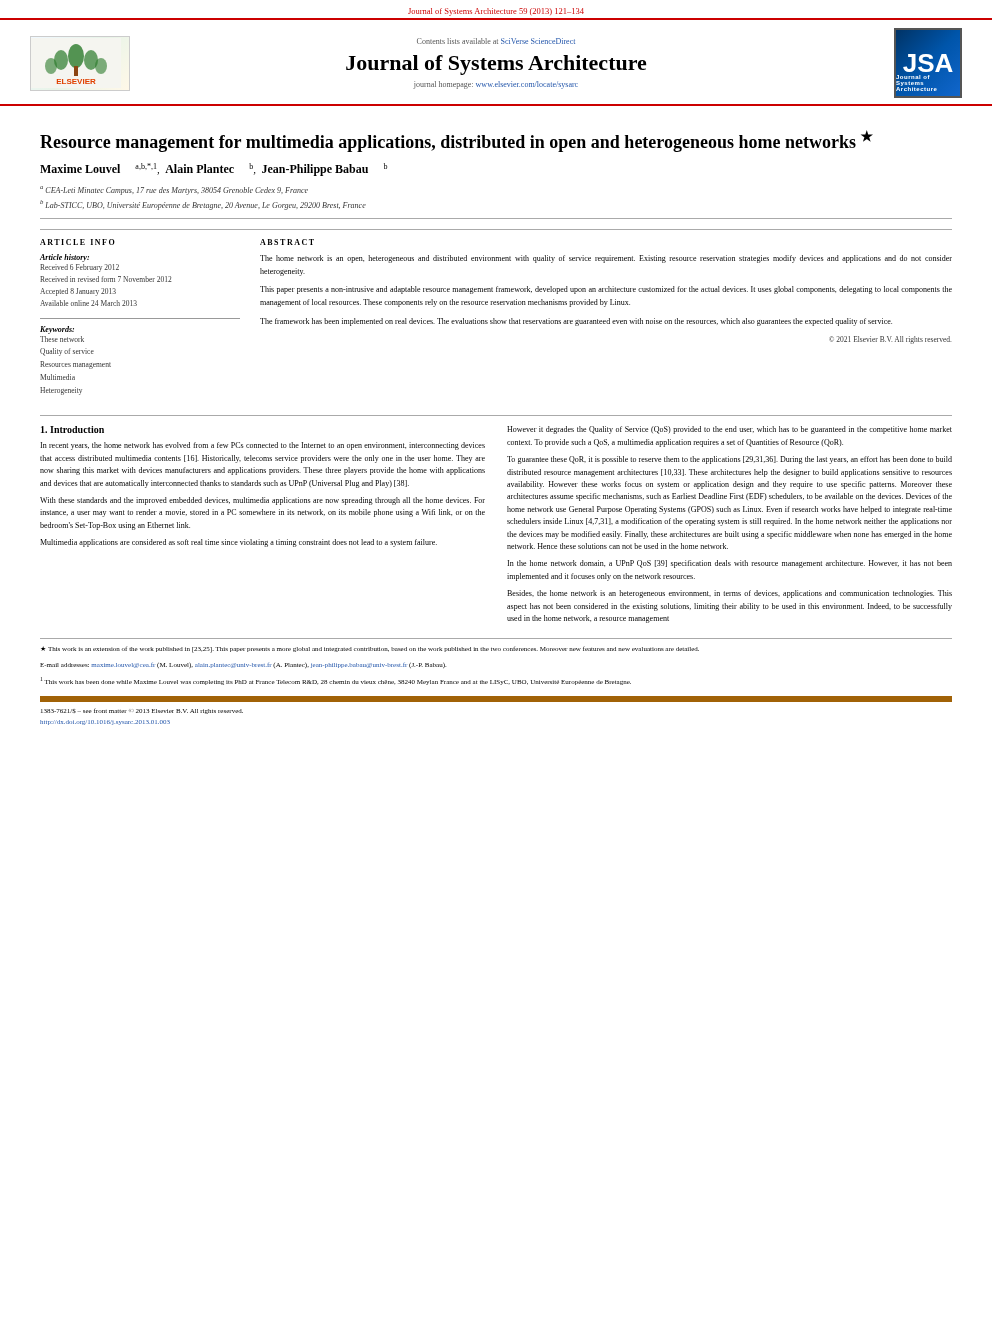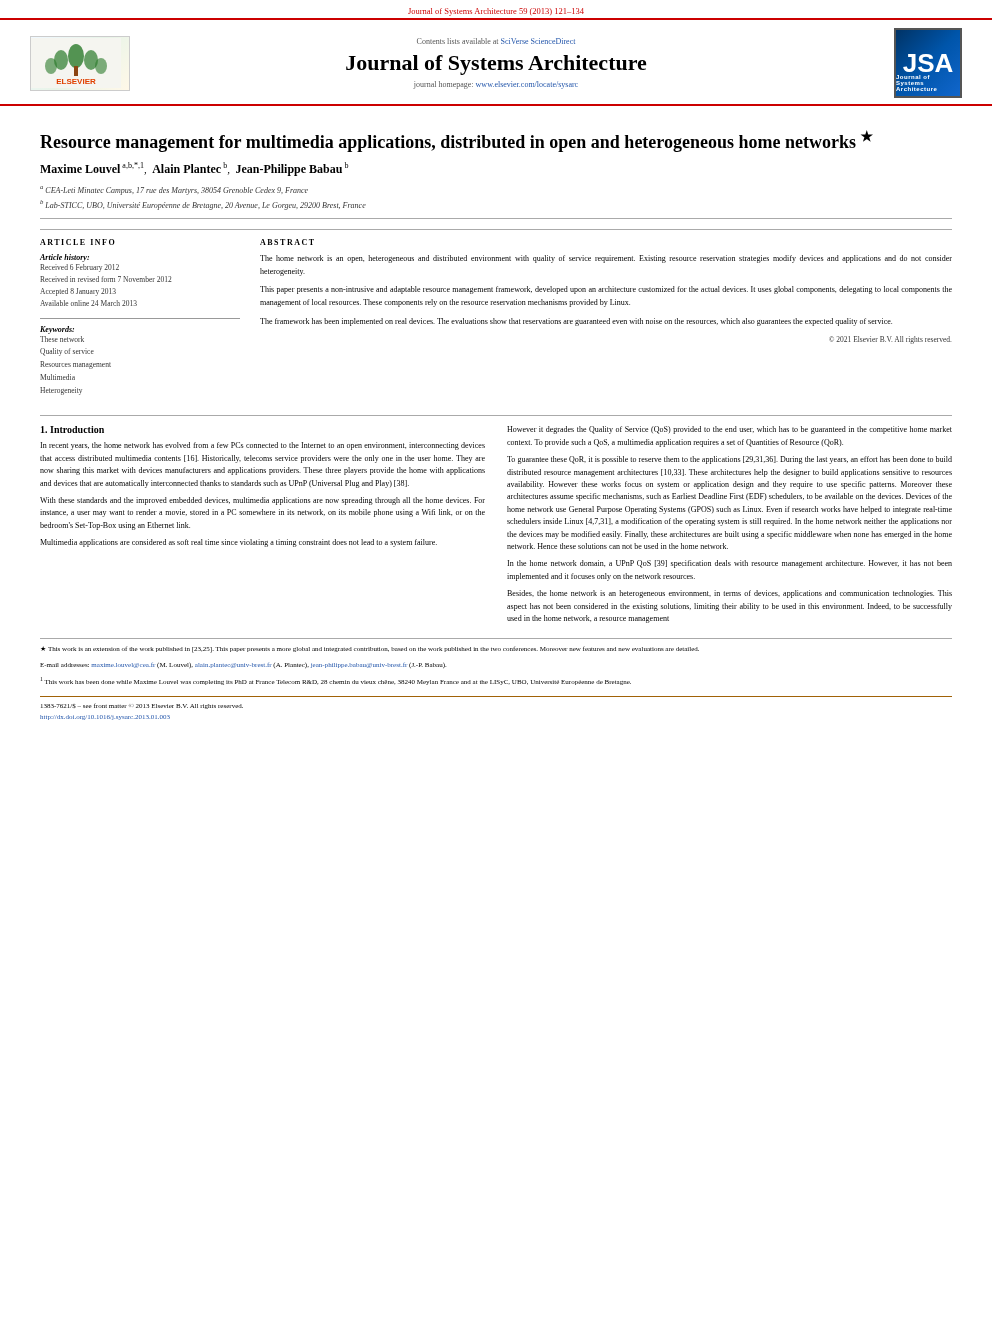--- a/index.html
+++ b/index.html
@@ -140,20 +140,21 @@
       line-height: 1.5;
     }
     .author-name {
       font-size: 12px;
       font-weight: bold;
       margin-top: 9px;
     }
     .author-sup {
       font-size: 8px;
       vertical-align: super;
+      padding-left: 13px;
     }
     .affiliations {
       font-size: 8px;
       font-style: italic;
       color: #333;
       line-height: 1.5;
       margin-top: 3px;
     }
 
     
@@ -249,21 +250,21 @@
     
     .footnotes-section {
       margin-top: 8px;
       border-top: 1px solid #aaa;
       padding-top: 5px;
     }
 
     
     .bottom-bar {
       margin-top: 8px;
-      border-top: 1px solid #a16207;
+      border-top: 6px solid #a16207;
       padding-top: 4px;
       display: flex;
       justify-content: space-between;
       align-items: flex-start;
     }
     .bottom-left {
       font-size: 7px;
       color: #000;
       line-height: 1.5;
     }

